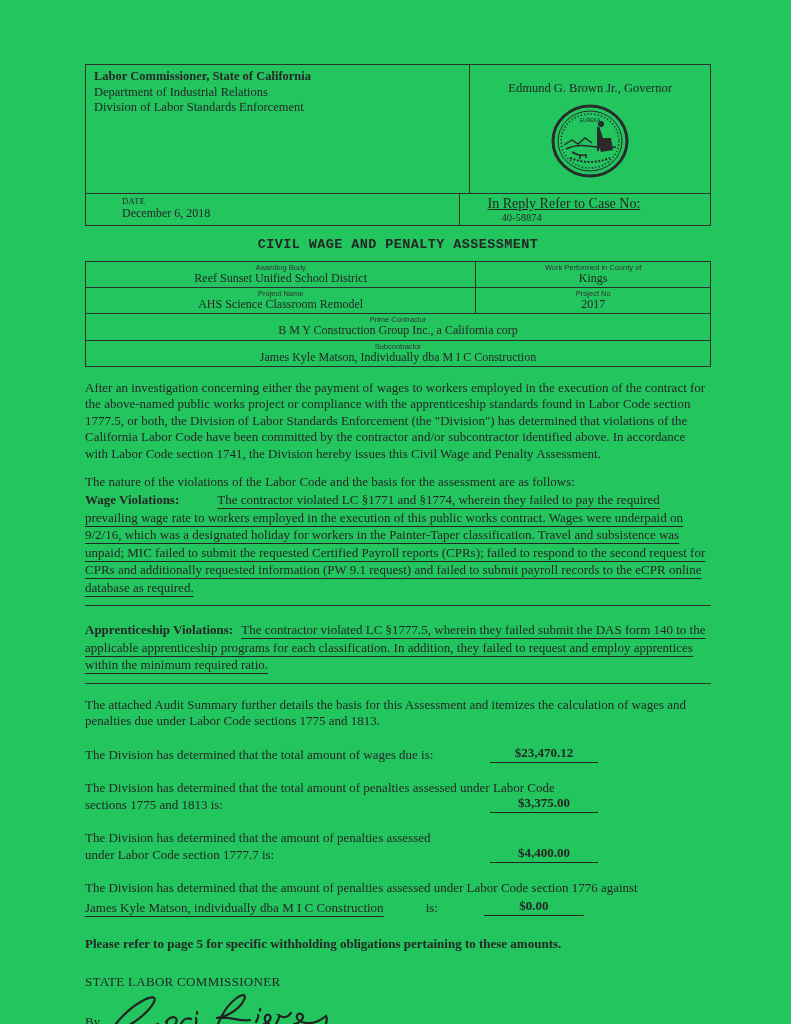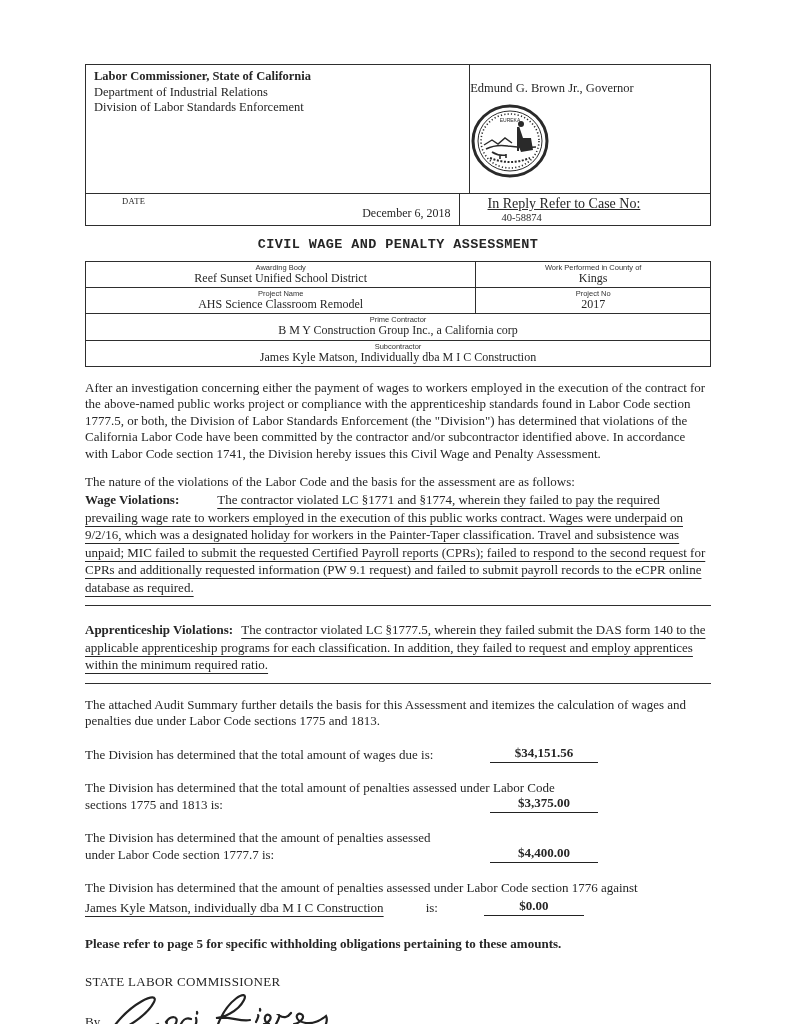--- a/index.html
+++ b/index.html
@@ -1,38 +1,38 @@
 <!DOCTYPE html>
 <html><head>
 <meta charset="utf-8">
 <style>
   html,body{margin:0;padding:0;background:#e8e8e8;}
   .page{
     position:relative;
     width:791px;height:1024px;
     margin:0 auto;
-    background:#ffffff;
+    background:#22c55e;
     color:#262626;
     font-family:"Liberation Serif", serif;
     overflow:hidden;
   }
   .content{position:absolute;left:85px;top:64px;width:626px;}
 
   
   .hbox{border:1.6px solid #2e2e2e;}
   .hbox-top{display:flex;min-height:128px;}
   .hbox-top-left{width:60.5%;padding:4px 8px;font-size:12.5px;line-height:1.25;}
-  .hbox-top-right{width:39.5%;border-left:1.6px solid #2e2e2e;padding-top:16px;}
+  .hbox-top-right{width:39.5%;border-left:1.6px solid #2e2e2e;text-align:center;padding-top:16px;}
   .agency-line-bold{font-weight:bold;}
   .governor{font-size:12.5px;margin-bottom:6px;}
   .hbox-bottom{display:flex;border-top:1.6px solid #2e2e2e;min-height:30px;}
   .hbox-bottom-left{width:60.5%;padding:2px 8px 2px 36px;}
   .hbox-bottom-right{width:39.5%;border-left:1.6px solid #2e2e2e;padding:2px 8px 2px 28px;}
   .small-label{font-size:8.5px;letter-spacing:.4px;}
-  .date-value{font-size:12px;text-align:right;}
+  .date-value{font-size:12px;}
   .case-label{font-size:14px;text-decoration:underline;}
   .case-value{font-size:10.5px;padding-left:14px;}
   .seal-wrap{display:inline-block;}
 
   
   .doc-title{
     margin:11px 0 9px 0;text-align:center;
     font-family:Liberation Mono, monospace;
     font-weight:bold;font-size:13.5px;letter-spacing:.4px;
   }
@@ -191,21 +191,21 @@
     </div>
 
     <div class="viol-block appr">
       <span class="viol-label">Apprenticeship Violations:</span><span class="viol-gap small"></span><span class="viol-text">The contractor violated LC §1777.5, wherein they failed submit the DAS form 140 to the applicable apprenticeship programs for each classification.  In addition, they failed to request and employ apprentices within the minimum required ratio.</span>
     </div>
 
     <div class="para">The attached Audit Summary further details the basis for this Assessment and itemizes the calculation of wages and penalties due under Labor Code sections 1775 and 1813.</div>
 
     <div class="amt-row">
       <div>The Division has determined that the total amount of wages due is:</div>
-      <div class="amt-amount">$34,151.56</div>
+      <div class="amt-amount">$23,470.12</div>
     </div>
 
     <div class="amt-row">
       <div>The Division has determined that the total amount of penalties assessed under Labor Code</div>
       <div>sections 1775 and 1813 is:</div>
       <div class="amt-amount">$3,375.00</div>
     </div>
 
     <div class="amt-row">
       <div>The Division has determined that the amount of penalties assessed</div>

